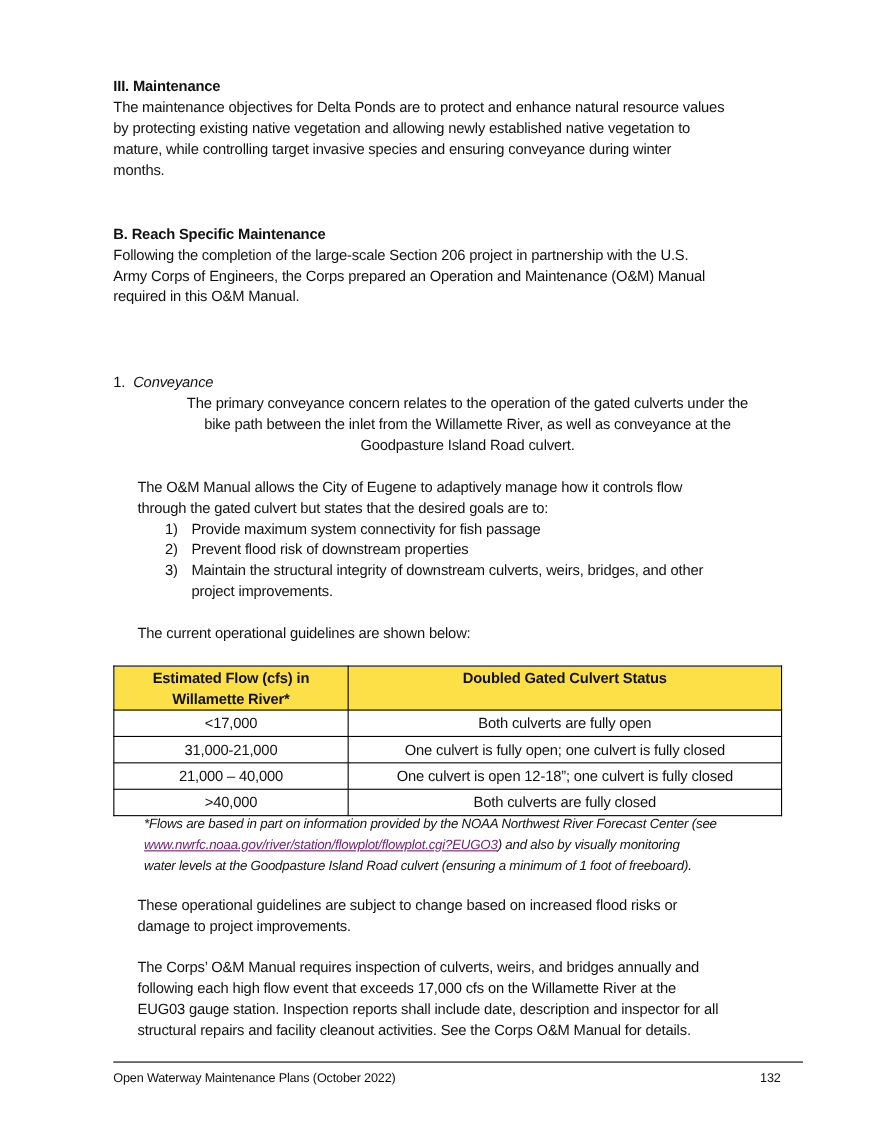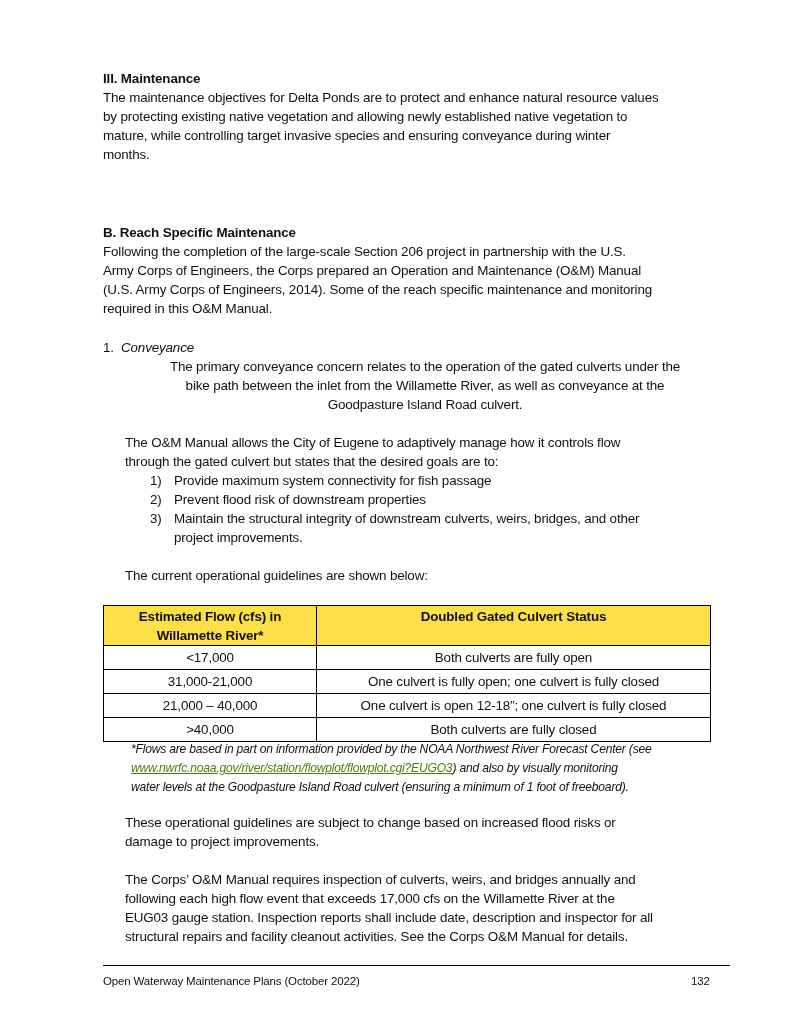--- a/index.html
+++ b/index.html
@@ -26,44 +26,43 @@
   }
   table.guide th, table.guide td {
     border: 1.5px solid #000; text-align: center; padding: 0; vertical-align: top;
   }
   table.guide th { background: #fde047; font-weight: bold; height: 38px; line-height: 19px; padding-top: 1px; }
   table.guide td { height: 23px; line-height: 23px; }
   table.guide .c1 { width: 212px; }
 
   .footnote { position: absolute; left: 131px; top: 740px; font-size: 12.1px; font-style: italic; letter-spacing: -0.2px; }
   .footnote .line { height: 19px; line-height: 19px; }
-  .footnote a { color: #4d7c0f; text-decoration: underline; margin-top: 43px; }
+  .footnote a { color: #701a75; text-decoration: underline; margin-top: 43px; }
 
   .footer-rule { position: absolute; left: 103px; top: 965px; width: 627px; height: 1px; background: #000; }
   .footer-left { position: absolute; left: 103px; top: 973px; font-size: 11.5px; line-height: 16px; }
   .footer-right { position: absolute; left: 691px; top: 973px; font-size: 11.5px; line-height: 16px; text-align: right; }
 </style>
 </head>
 <body>
 
 <div class="page">
 
   <div class="blk" style="top:69px;">
     <span class="line b">III. Maintenance</span>
     <span class="line">The maintenance objectives for Delta Ponds are to protect and enhance natural resource values</span>
     <span class="line">by protecting existing native vegetation and allowing newly established native vegetation to</span>
     <span class="line">mature, while controlling target invasive species and ensuring conveyance during winter</span>
     <span class="line">months.</span>
   </div>
 
-  <div class="blk" style="top:203px;margin-top:20px;">
+  <div class="blk" style="top:203px;">
     <span class="line b">B. Reach Specific Maintenance</span>
     <span class="line">Following the completion of the large-scale Section 206 project in partnership with the U.S.</span>
     <span class="line">Army Corps of Engineers, the Corps prepared an Operation and Maintenance (O&amp;M) Manual</span>
-    <span class="line">(U.S. Army Corps of Engineers, 2014). Some of the reach specific maintenance and monitoring</span>
     <span class="line">required in this O&amp;M Manual.</span>
   </div>
 
   <div class="blk" style="top:338px;">
     <span class="line">
       <span>1.</span>&nbsp;
       <span class="i">Conveyance</span>
     </span>
   </div>
 

